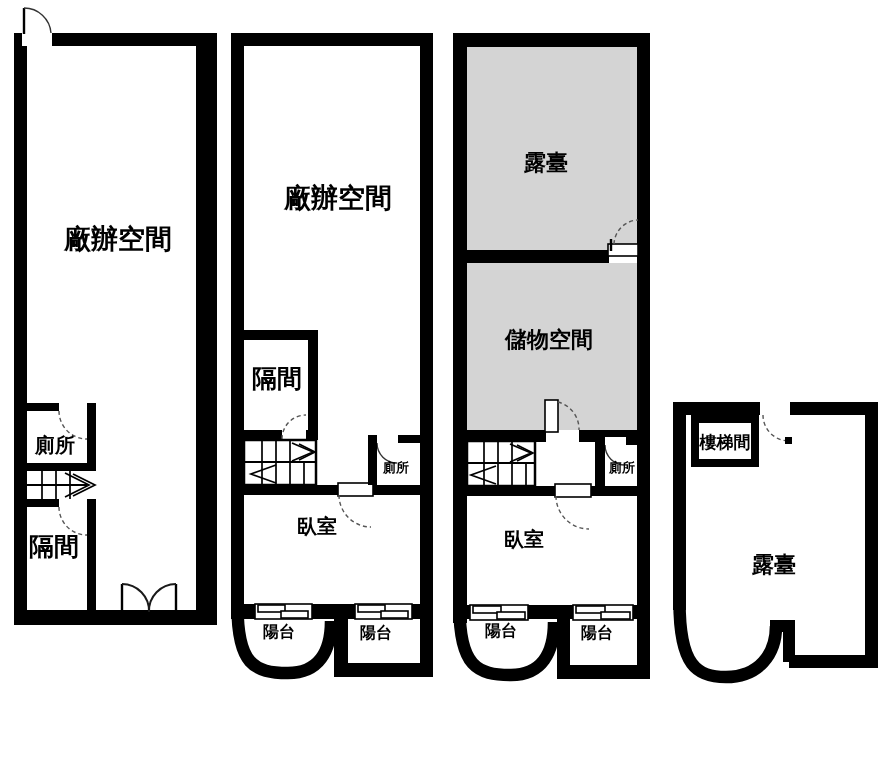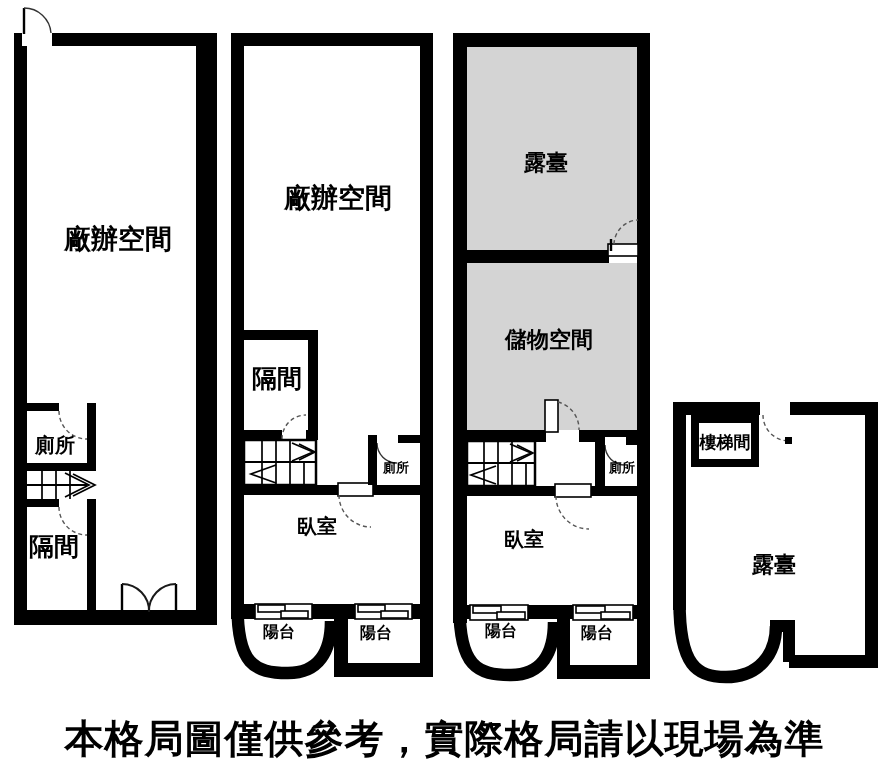--- a/index.html
+++ b/index.html
@@ -212,14 +212,13 @@
     <text x="725" y="444" font-size="17">樓梯間</text>
 
     <rect class="ws" x="760" y="402" width="30" height="13"></rect>
     <path class="dash" d="M 763,415 A 26 26 0 0 0 789,441"></path>
     <rect class="wall" x="785" y="437" width="7" height="7"></rect>
     <text x="774" y="566" font-size="22">露臺</text>
   </g>
 
 </svg>
 
-<div class="caption">本格局圖僅供參考，實際格局請以現場為準</div>
 </div>
 
 </body></html>

